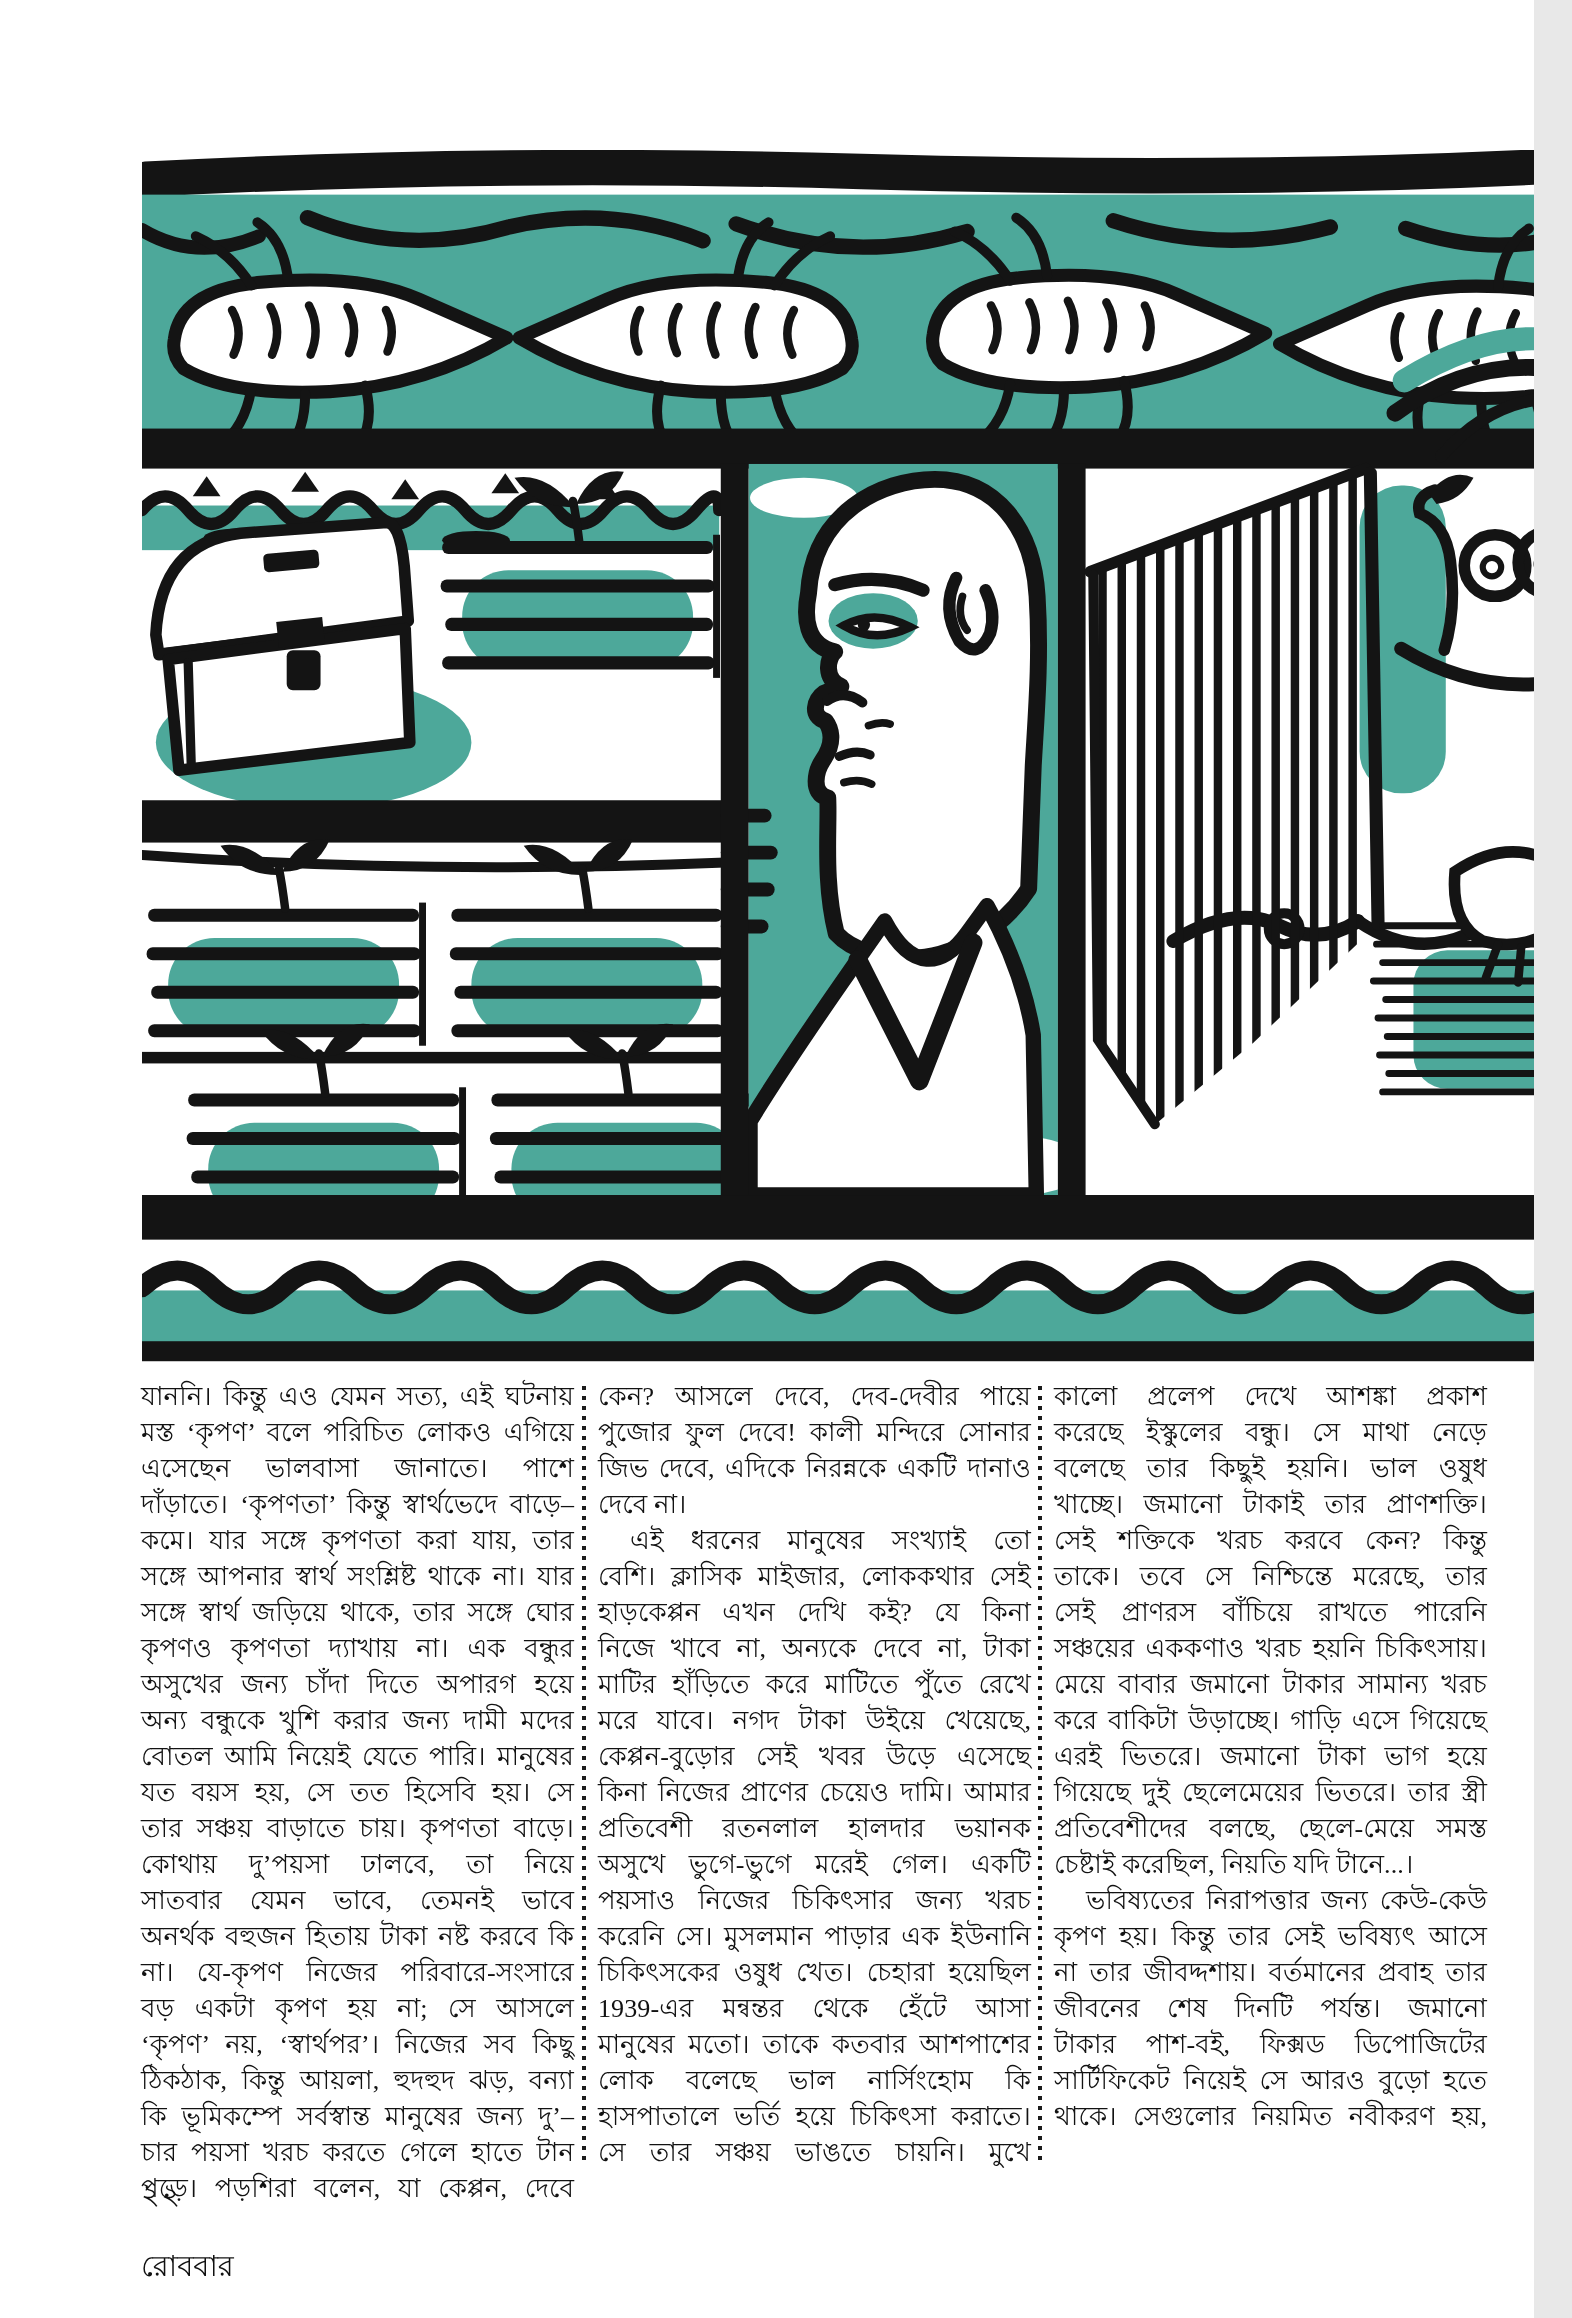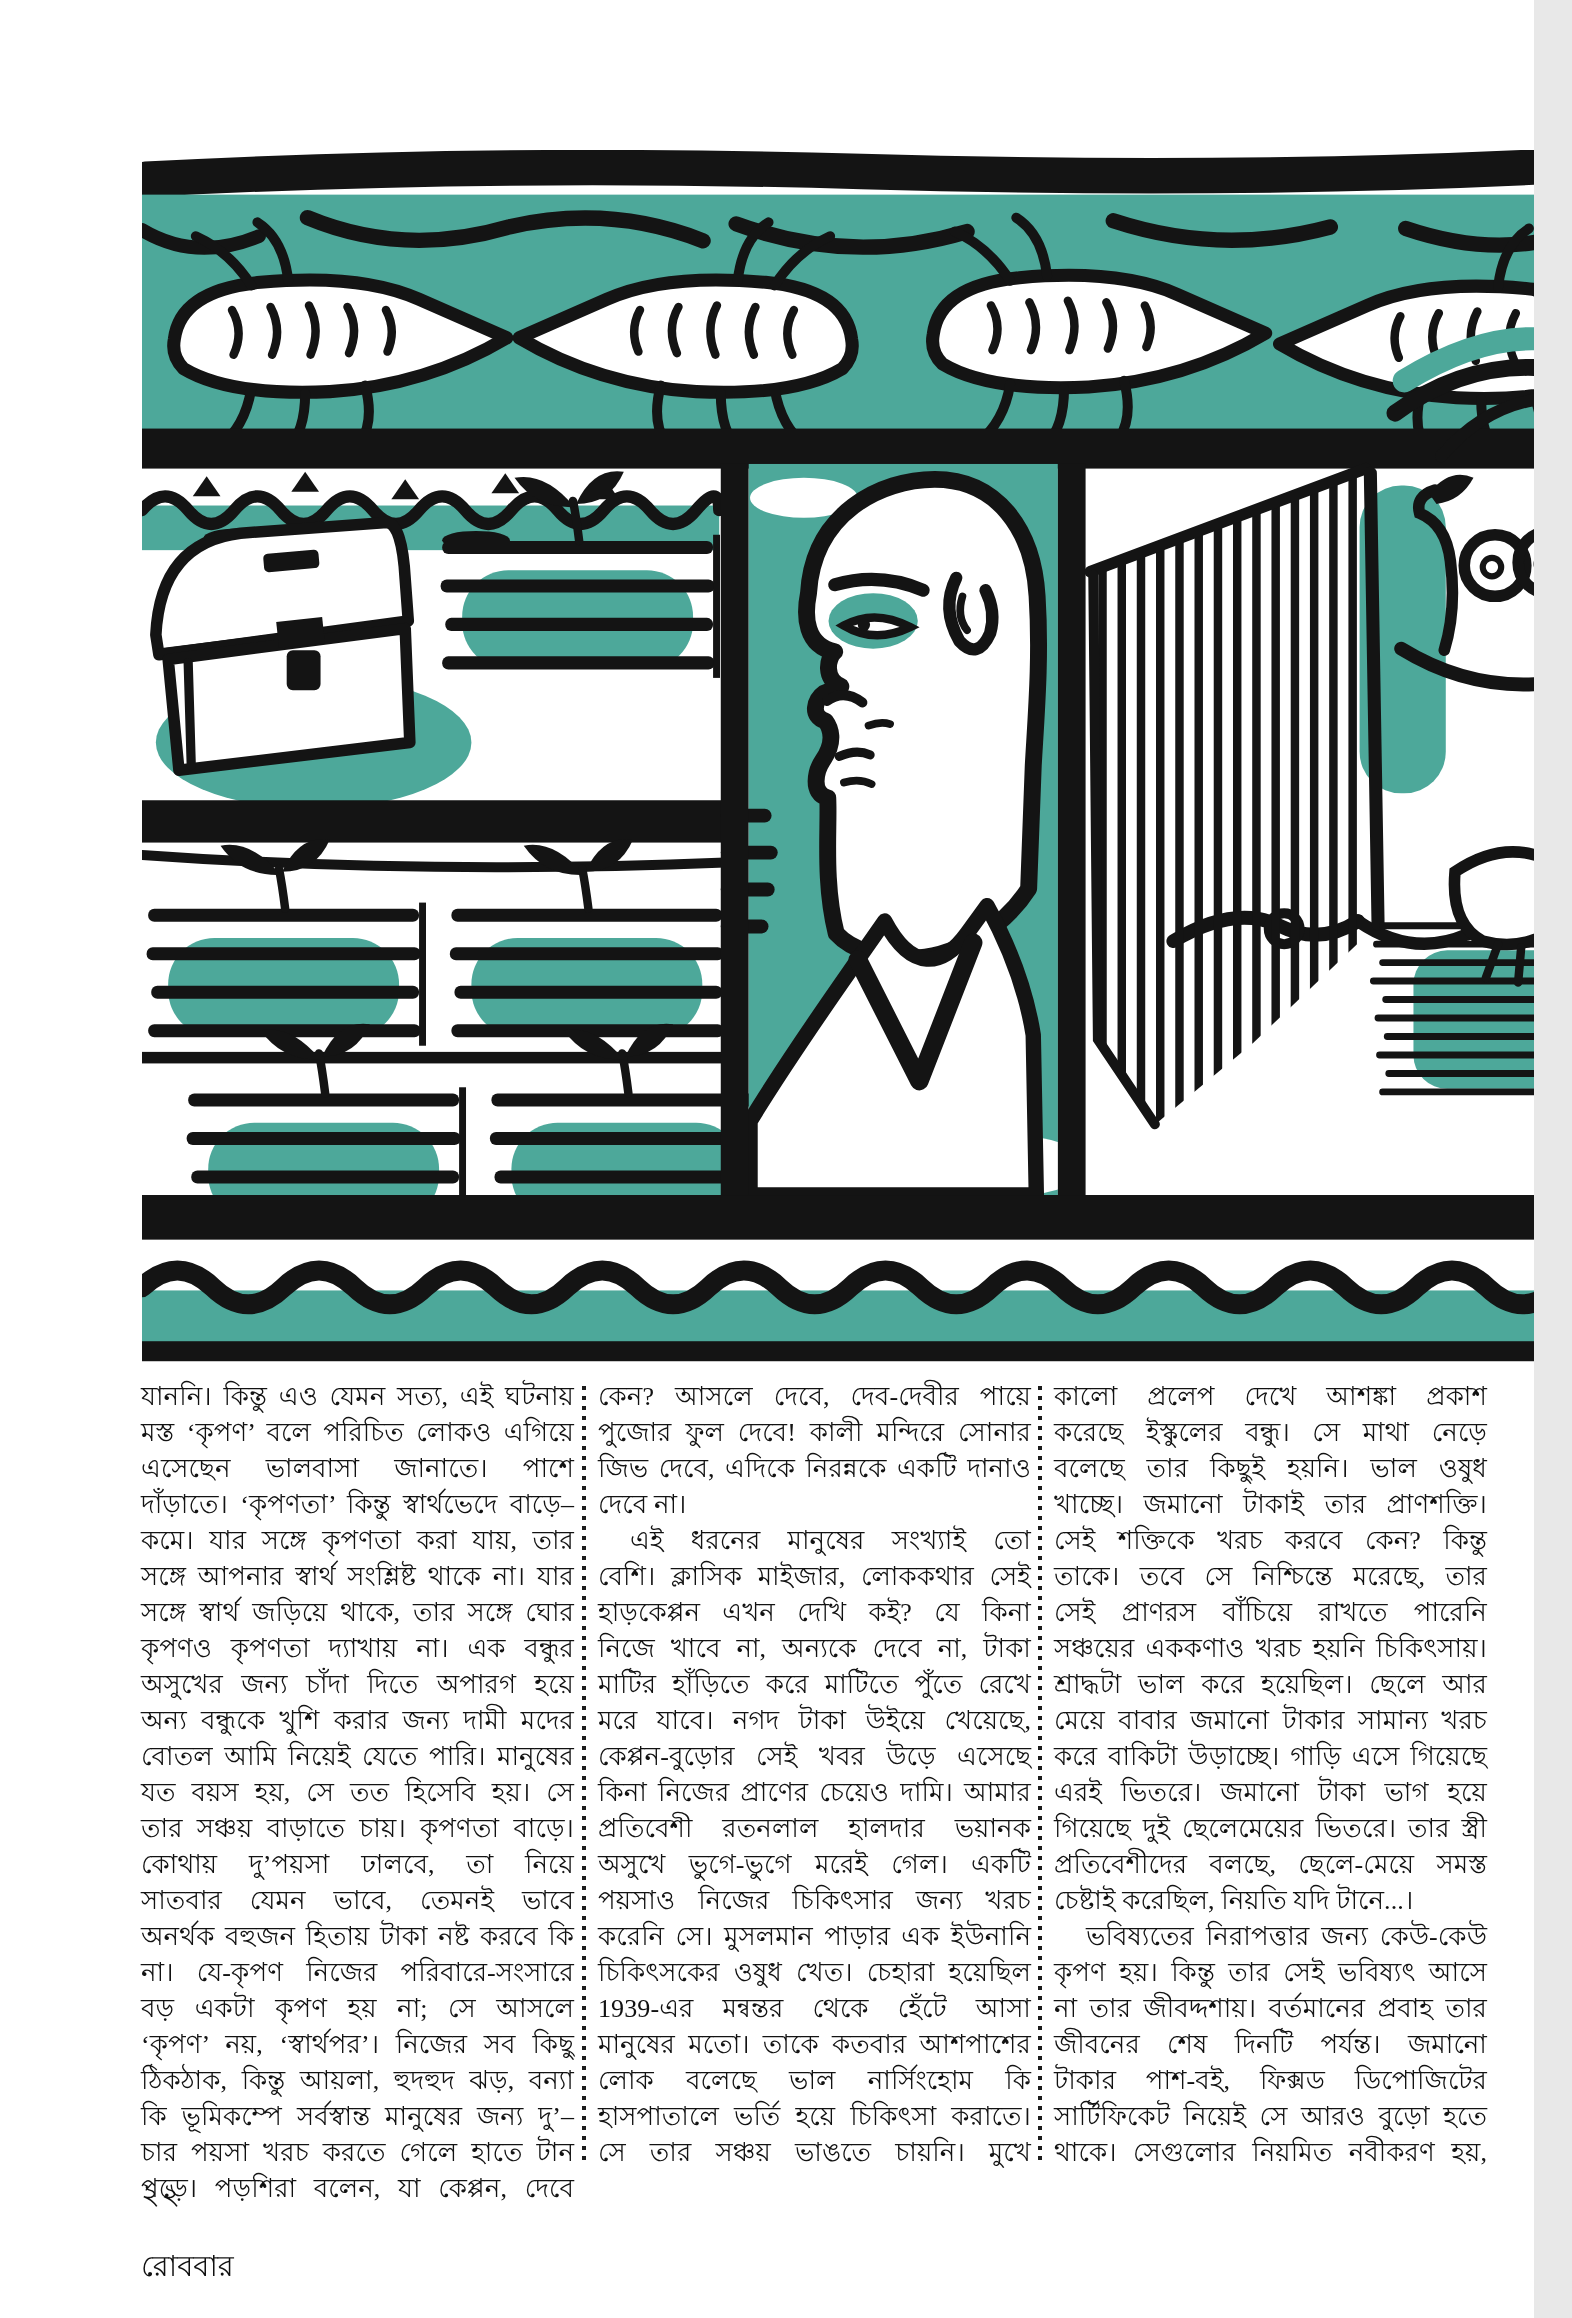--- a/index.html
+++ b/index.html
@@ -254,21 +254,20 @@
   <div class="sep sep-2"></div>
   <div class="col col-2" lang="bn">
       <div class="line">কালো প্রলেপ দেখে আশঙ্কা প্রকাশ</div>
       <div class="line">করেছে ইস্কুলের বন্ধু। সে মাথা নেড়ে</div>
       <div class="line">বলেছে তার কিছুই হয়নি। ভাল ওষুধ</div>
       <div class="line">খাচ্ছে। জমানো টাকাই তার প্রাণশক্তি।</div>
       <div class="line">সেই শক্তিকে খরচ করবে কেন? কিন্তু</div>
       <div class="line">তাকে। তবে সে নিশ্চিন্তে মরেছে, তার</div>
       <div class="line">সেই প্রাণরস বাঁচিয়ে রাখতে পারেনি</div>
       <div class="line">সঞ্চয়ের এককণাও খরচ হয়নি চিকিৎসায়।</div>
-      <div class="line">শ্রাদ্ধটা ভাল করে হয়েছিল। ছেলে আর</div>
       <div class="line">মেয়ে বাবার জমানো টাকার সামান্য খরচ</div>
       <div class="line">করে বাকিটা উড়াচ্ছে। গাড়ি এসে গিয়েছে</div>
       <div class="line">এরই ভিতরে। জমানো টাকা ভাগ হয়ে</div>
       <div class="line">গিয়েছে দুই ছেলেমেয়ের ভিতরে। তার স্ত্রী</div>
       <div class="line">প্রতিবেশীদের বলছে, ছেলে-মেয়ে সমস্ত</div>
       <div class="line flush">চেষ্টাই করেছিল, নিয়তি যদি টানে...।</div>
       <div class="line indent">ভবিষ্যতের নিরাপত্তার জন্য কেউ-কেউ</div>
       <div class="line">কৃপণ হয়। কিন্তু তার সেই ভবিষ্যৎ আসে</div>
       <div class="line">না তার জীবদ্দশায়। বর্তমানের প্রবাহ তার</div>
       <div class="line">জীবনের শেষ দিনটি পর্যন্ত। জমানো</div>

